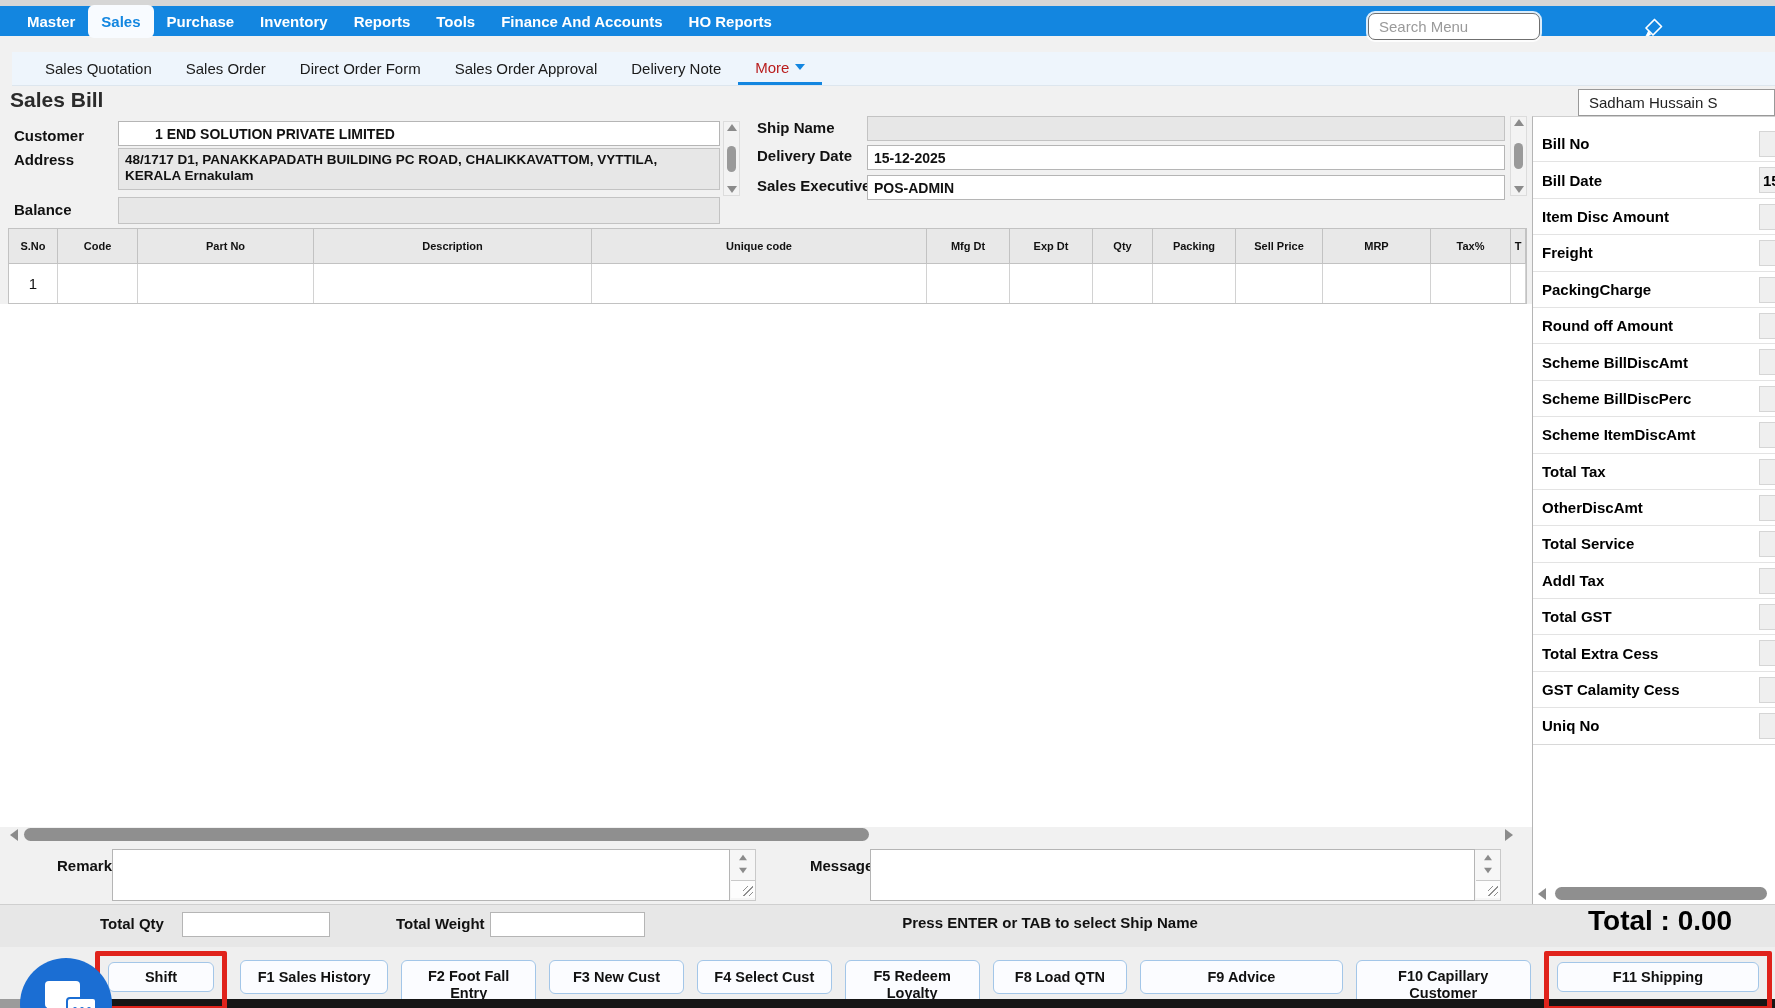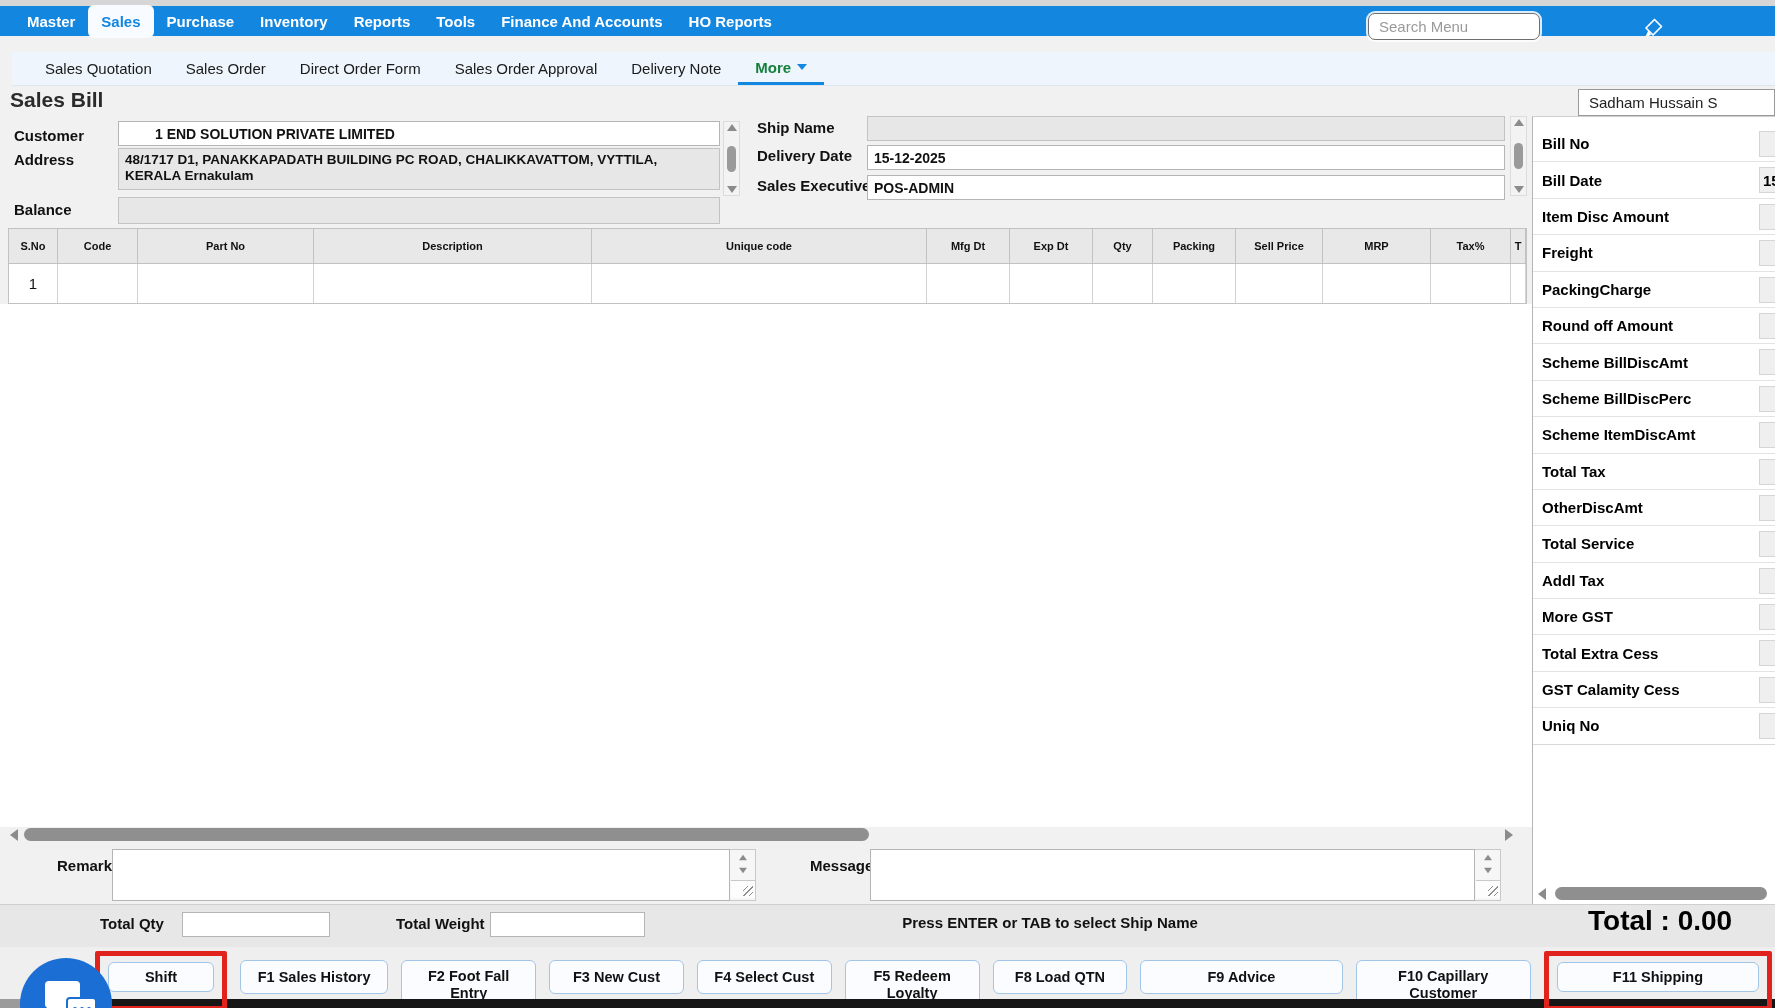--- a/index.html
+++ b/index.html
@@ -12,21 +12,21 @@
   .navbar { position:absolute; left:0; top:6px; width:1775px; height:30px; background:#1386e0; display:flex; align-items:center; padding-left:14px; }
   .nav-item { color:#fff; font-weight:bold; font-size:15px; padding:8px 13px; cursor:pointer; white-space:nowrap; }
   .nav-item.active { background:#f8fbff; color:#1386e0; border-radius:6px; }
   .search-wrap { position:absolute; left:1368px; top:13px; }
   .search-input { width:172px; height:27px; border:1px solid #6f6f6f; border-radius:7px; box-shadow:0 0 0 2px rgba(255,255,255,.85); padding:0 10px; font-size:15px; color:#444; background:#fff; outline:none; }
   .search-input::placeholder { color:#9a9a9a; }
   .brush-wrap { position:absolute; left:1641px; top:16px; width:24px; height:24px; }
 
   .subnav { position:absolute; left:0; top:52px; width:1775px; height:34px; background:#eef5fc; border-bottom:1px solid #dde6ee; display:flex; align-items:stretch; padding-left:16px;margin-left:12px; }
   .subnav-item { display:flex; align-items:center; color:#1a1a1a; font-size:15px; padding:0 17px; cursor:pointer; white-space:nowrap; }
-  .subnav-item.more { color:#15803d; font-weight:bold; border-bottom:3px solid #1386e0;text-align:center; }
+  .subnav-item.more { color:#b91c1c; font-weight:normal; border-bottom:3px solid #1386e0;text-align:center; }
   .caret-down { display:inline-block; margin-left:6px; width:0; height:0; border-left:5px solid transparent; border-right:5px solid transparent; border-top:6px solid #1386e0; }
 
   
   .page-title { position:absolute; left:10px; top:88px; font-size:21px; font-weight:bold; color:#2b2b2b; }
   .user-box { position:absolute; left:1578px; top:89px; width:197px; height:27px; background:#fff; border:1px solid #999; font-size:15px; color:#222; display:flex; align-items:center; padding-left:10px; }
 
   
   .lbl { position:absolute; font-size:15px; font-weight:bold; color:#111; white-space:nowrap; }
   .fld { position:absolute; border:1px solid #b5b5b5; background:#fff; font-family:"Liberation Sans",sans-serif; font-size:14px; font-weight:bold; color:#111; padding:0 6px; display:flex; align-items:center; }
   .fld.gray { background:#e7e7e7; border-color:#c3c3c3; }
@@ -340,21 +340,21 @@
         </div>
       <div class="sp-row">
           <span class="sp-label">Total Service</span>
           <span class="sp-val"></span>
         </div>
       <div class="sp-row">
           <span class="sp-label">Addl Tax</span>
           <span class="sp-val"></span>
         </div>
       <div class="sp-row">
-          <span class="sp-label">More GST</span>
+          <span class="sp-label">Total GST</span>
           <span class="sp-val"></span>
         </div>
       <div class="sp-row">
           <span class="sp-label">Total Extra Cess</span>
           <span class="sp-val"></span>
         </div>
       <div class="sp-row">
           <span class="sp-label">GST Calamity Cess</span>
           <span class="sp-val"></span>
         </div>

